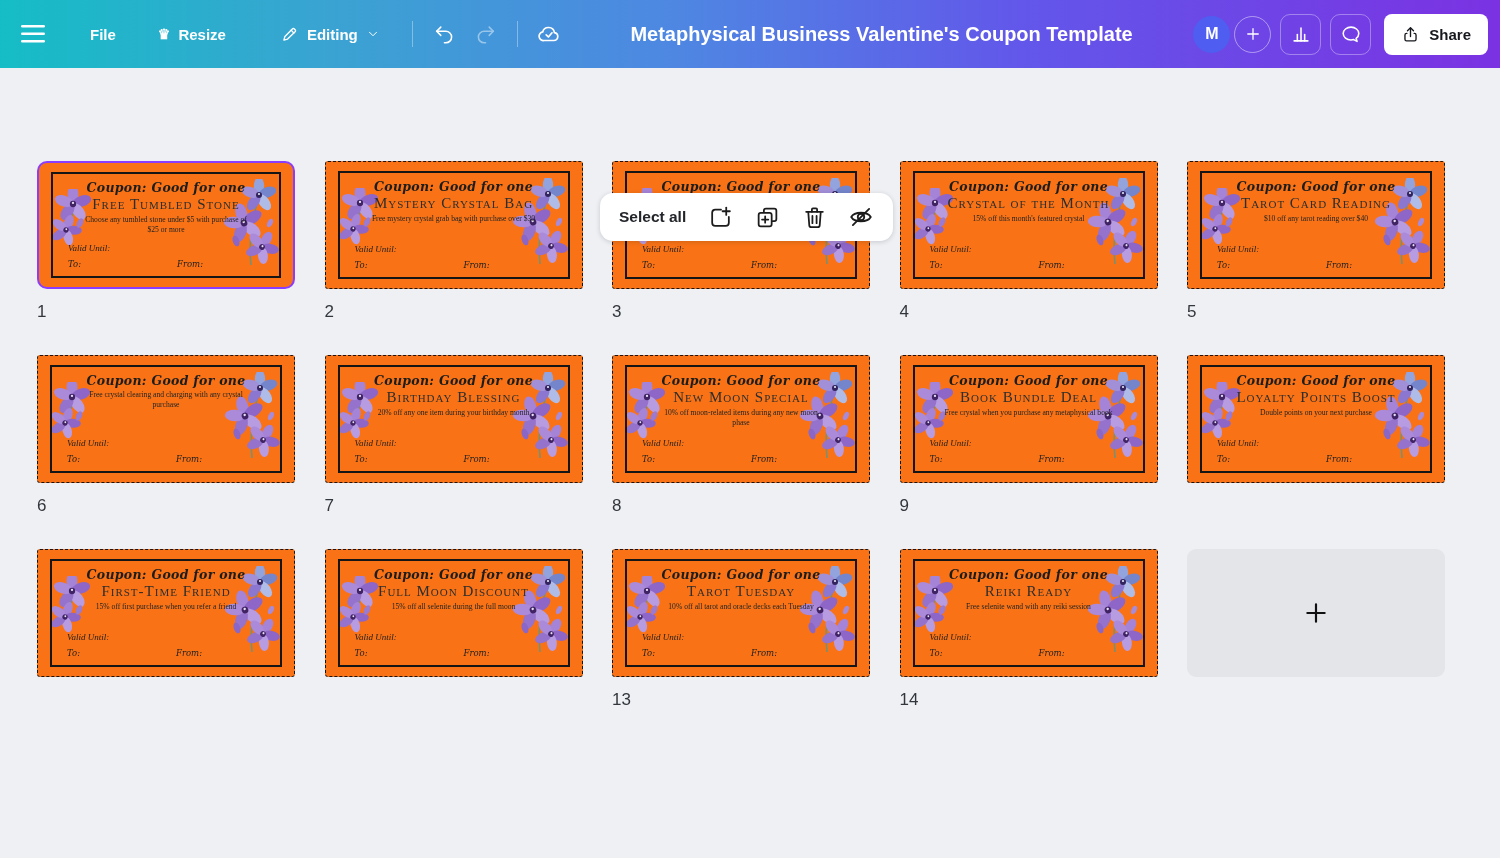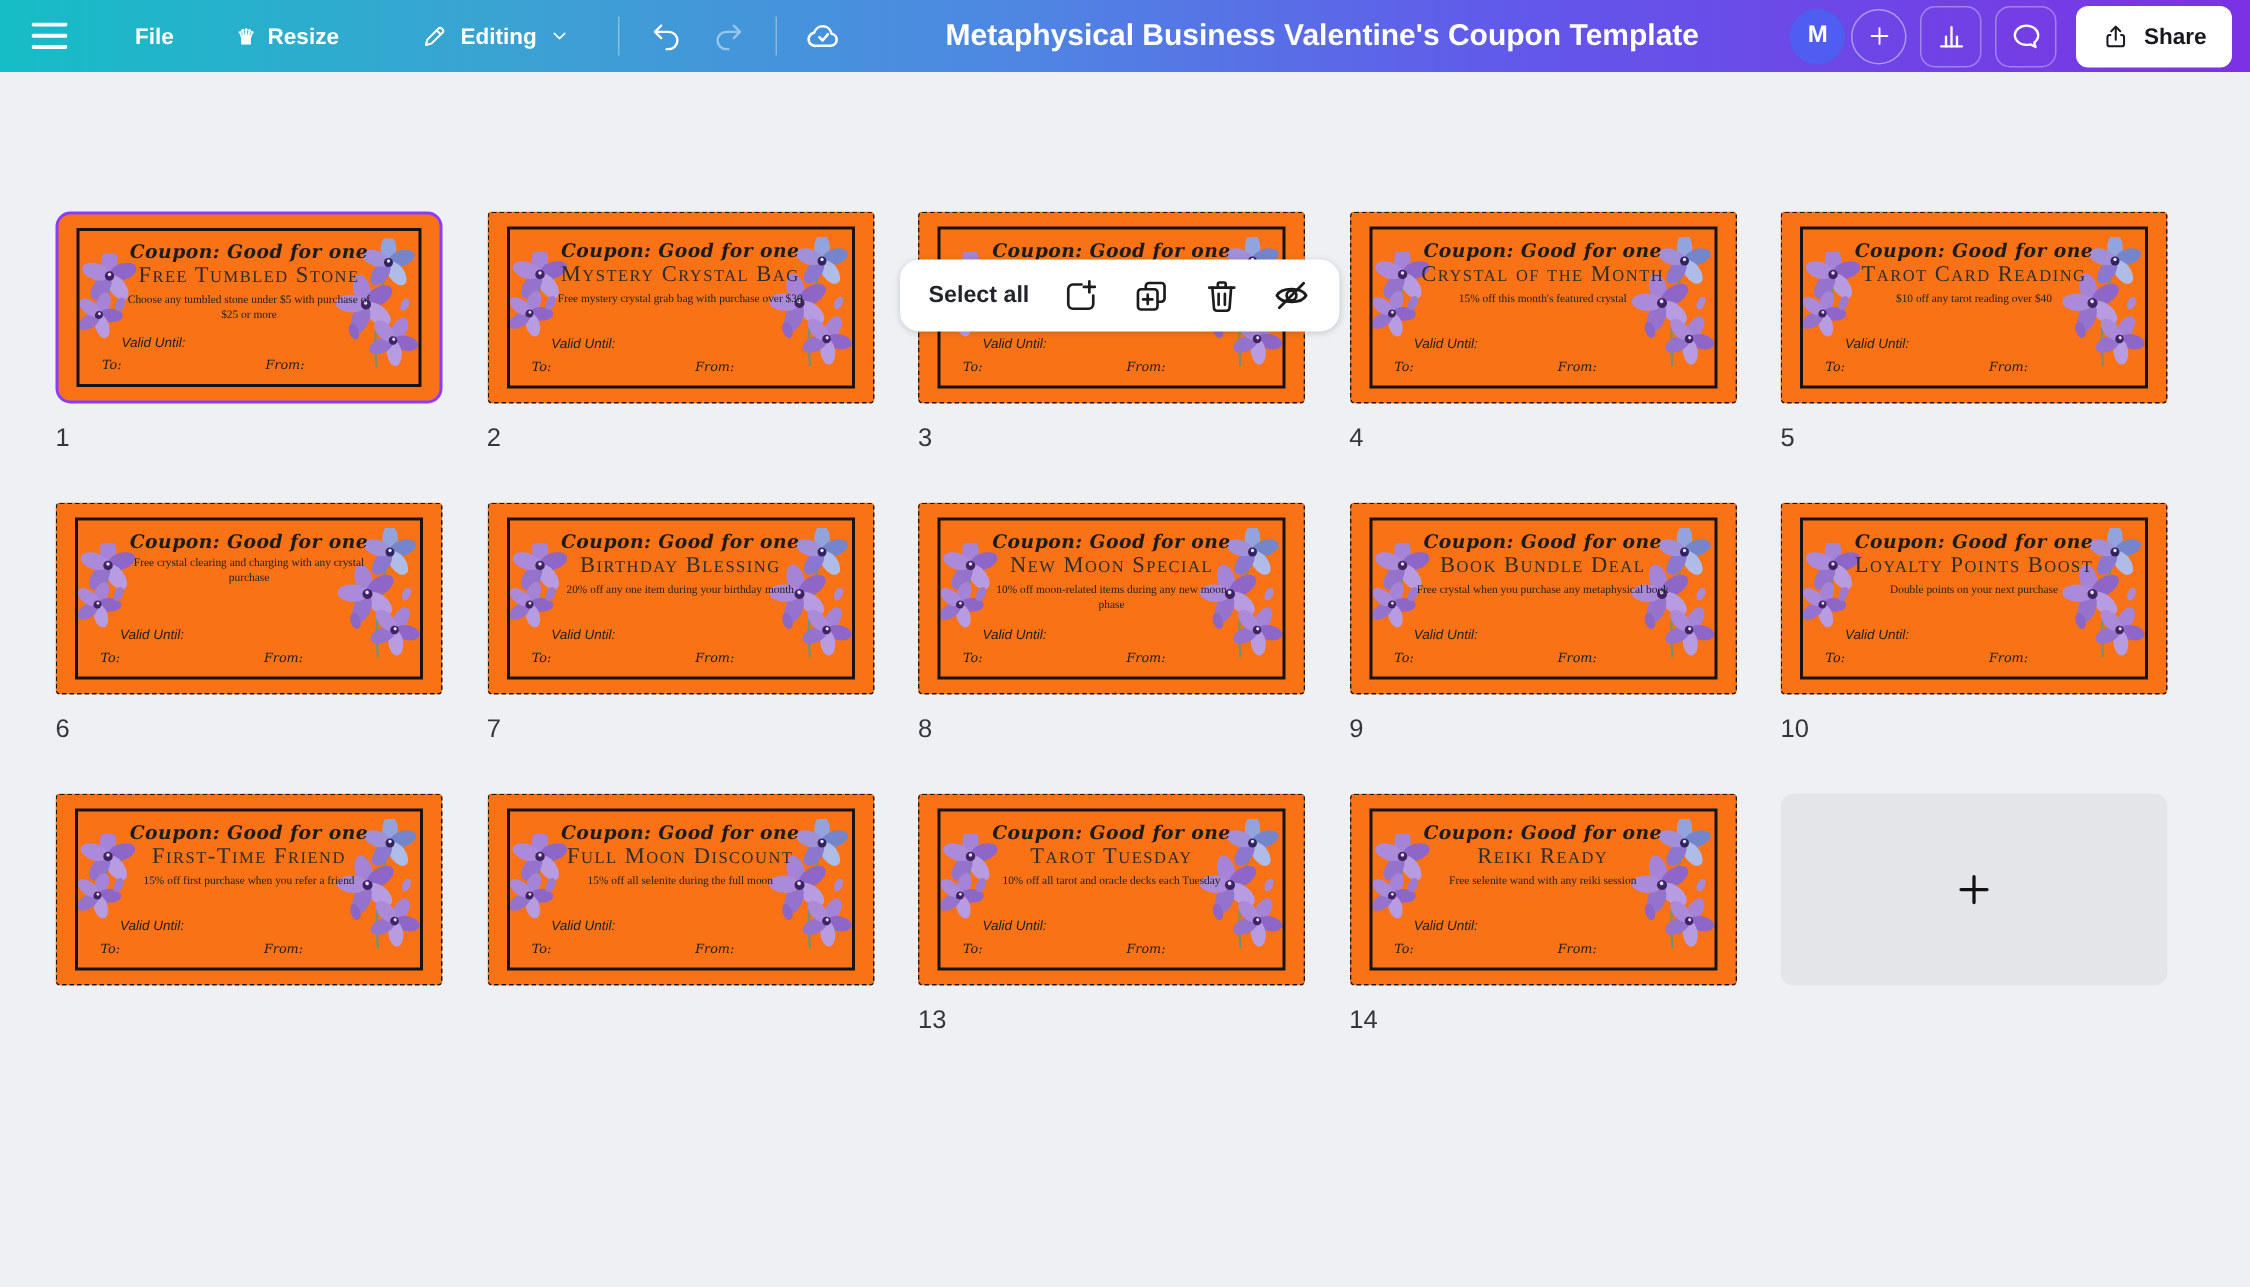--- a/index.html
+++ b/index.html
@@ -1,21 +1,21 @@
 <!DOCTYPE html>
 <html><head>
 <meta charset="utf-8">
 <style>
   * { margin:0; padding:0; box-sizing:border-box; }
   html,body { width:1500px; height:858px; overflow:hidden; font-family:"Liberation Sans", sans-serif; }
   body { background:#eef0f4; }
 
   
   .header {
-    height:48px; display:flex; align-items:center; padding:0 12px;
+    height:68px; display:flex; align-items:center; padding:0 12px;
     background:linear-gradient(90deg,#15bdc6 0%,#3aa3d2 22%,#4e87e2 45%,#6257ea 68%,#7b32e2 100%);
     color:#fff; position:relative; z-index:5;
   }
   .hdr-btn { display:flex; align-items:center; gap:8px; padding:0 14px; height:40px; border-radius:8px;
     font-size:15px; font-weight:700; color:#fff; cursor:pointer; white-space:nowrap; }
   .menu-btn { width:44px; justify-content:center; padding:0; }
   .menu-btn svg { display:block; }
   .crown { font-size:14px; line-height:1; }
   .v-div { width:1px; height:26px; background:rgba(255,255,255,.35); margin:0 10px; }
   .icon-btn { width:42px; height:40px; display:flex; align-items:center; justify-content:center; border-radius:8px; cursor:pointer; }
@@ -41,21 +41,21 @@
   .cell { width:258px; }
   .tile { position:relative; width:258px; height:128px; background:#f97316; border:1.6px dashed #16161a; border-radius:3px; cursor:pointer; }
   .tile.selected { border:2.2px solid #8b3dff; border-radius:10px; }
   .page-num { margin-top:13px; font-size:17px; color:#33373d; }
 
   .frame { position:absolute; inset:9px 12px; border:2px solid #151515; display:flex; flex-direction:column; align-items:center; padding:6px 4px 7px; }
   .c-script { font-family:"DejaVu Serif", serif; font-style:italic; font-weight:700; font-size:12.5px; color:#1c1c1c; letter-spacing:.3px; }
   .c-title { font-family:"Liberation Serif", serif; font-variant:small-caps; font-size:15px; letter-spacing:1px; color:#2d2d2d; line-height:1.05;
     text-align:center; max-width:172px; margin-top:2px; }
   .c-desc { font-family:"Liberation Serif", serif; font-size:7.6px; color:#222; text-align:center; max-width:172px; line-height:1.3; margin-top:2px; }
-  .c-valid { font-family:Liberation Sans, sans-serif; font-style:italic; font-size:9px; color:#1d1d1d; align-self:flex-start; margin:auto 0 0 24px; }
+  .c-valid { font-family:Liberation Serif, serif; font-style:italic; font-size:9px; color:#1d1d1d; align-self:flex-start; margin:auto 0 0 11px; }
   .c-row { width:100%; display:flex; margin-top:6px; padding:0 11px; }
   .c-to, .c-from { font-family:"DejaVu Serif", serif; font-style:italic; font-size:8.5px; color:#1d1d1d; }
   .c-from { margin-left:96px; }
   .orchid { position:absolute; pointer-events:none; }
   .orchid-left { left:14px; top:26px; }
   .orchid-right { right:13px; top:16px; }
 
   .add-tile { width:258px; height:128px; background:#e3e5e9; border-radius:9px; display:flex; align-items:center; justify-content:center; cursor:pointer; }
 
   svg.stroke { fill:none; stroke:currentColor; stroke-width:1.7; stroke-linecap:round; stroke-linejoin:round; }
@@ -481,21 +481,20 @@
         <div class="c-script">Coupon: Good for one</div>
         <div class="c-title">Loyalty Points Boost</div>
         <div class="c-desc">Double points on your next purchase</div>
         <div class="c-valid">Valid Until:</div>
         <div class="c-row">
           <span class="c-to">To:</span>
           <span class="c-from">From:</span>
         </div>
       </div>
     </div>
-    <div class="page-num">10</div>
   </div>
       <div class="cell">
     <div class="tile">
       <svg class="orchid orchid-left" width="38" height="60" viewBox="0 0 38 60">
         <path d="M22 14 C18 30 16 42 17 56" stroke="#7e8f6d" stroke-width="1.6" fill="none"></path>
         <use href="#bloom-purple" transform="translate(20,15) scale(1.05)"></use>
         <use href="#bloom-purple" transform="translate(13,41) scale(0.88) rotate(20)"></use>
         <ellipse cx="27" cy="34" rx="3" ry="5" fill="#9b7ad0" transform="rotate(25 27 34)"></ellipse>
       </svg>
       <svg class="orchid orchid-right" width="56" height="92" viewBox="0 0 56 92">

